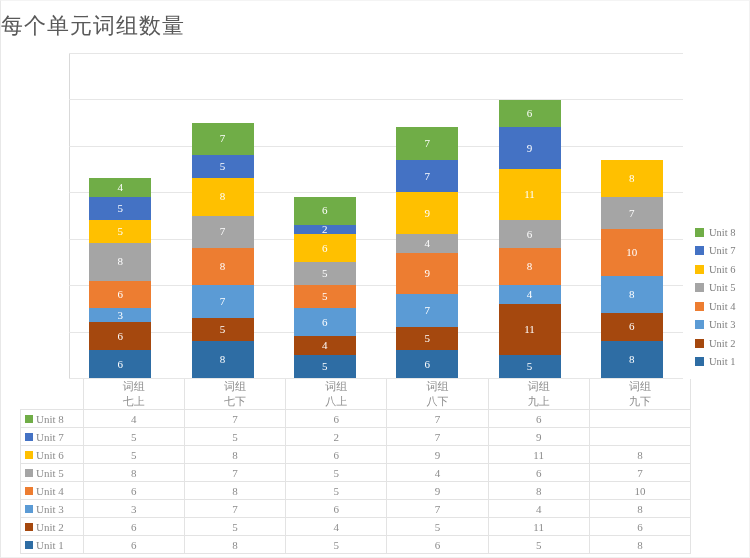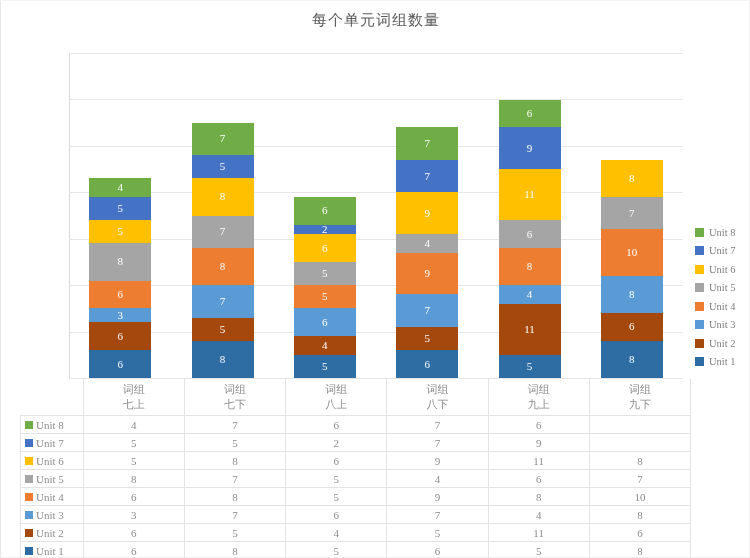--- a/index.html
+++ b/index.html
@@ -24,23 +24,23 @@
     border-bottom: 1px solid #f0f0f0;
     background: #ffffff;
   }
 
   
   #chart-title {
     position: absolute;
     left: 0;
     top: 10px;
     width: 750px;
-    text-align: center;
+    text-align: left;
     font-family: "Liberation Serif", "DejaVu Serif", serif;
-    font-size: 15px;
+    font-size: 22px;
     color: #595959;
     letter-spacing: 1px;
     white-space: nowrap;
   }
 
   
   #plot-area {
     position: absolute;
     left: 68px;
     top: 52px;
@@ -122,21 +122,21 @@
     border: 1px solid #e3e3e3;
     font-size: 11px;
     color: #8c8c8c;
     text-align: center;
     font-family: "Liberation Serif", "DejaVu Serif", serif;
     padding: 0;
     height: 17px;
     vertical-align: middle;
   }
   #data-table td.cat-head {
-    height: 36px;
+    height: 30px;
     line-height: 15px;
     border-top: none;
   }
   #data-table td.corner {
     border: none;
   }
   #data-table td.row-head {
     text-align: left;
     padding-left: 4px;
     white-space: nowrap;

